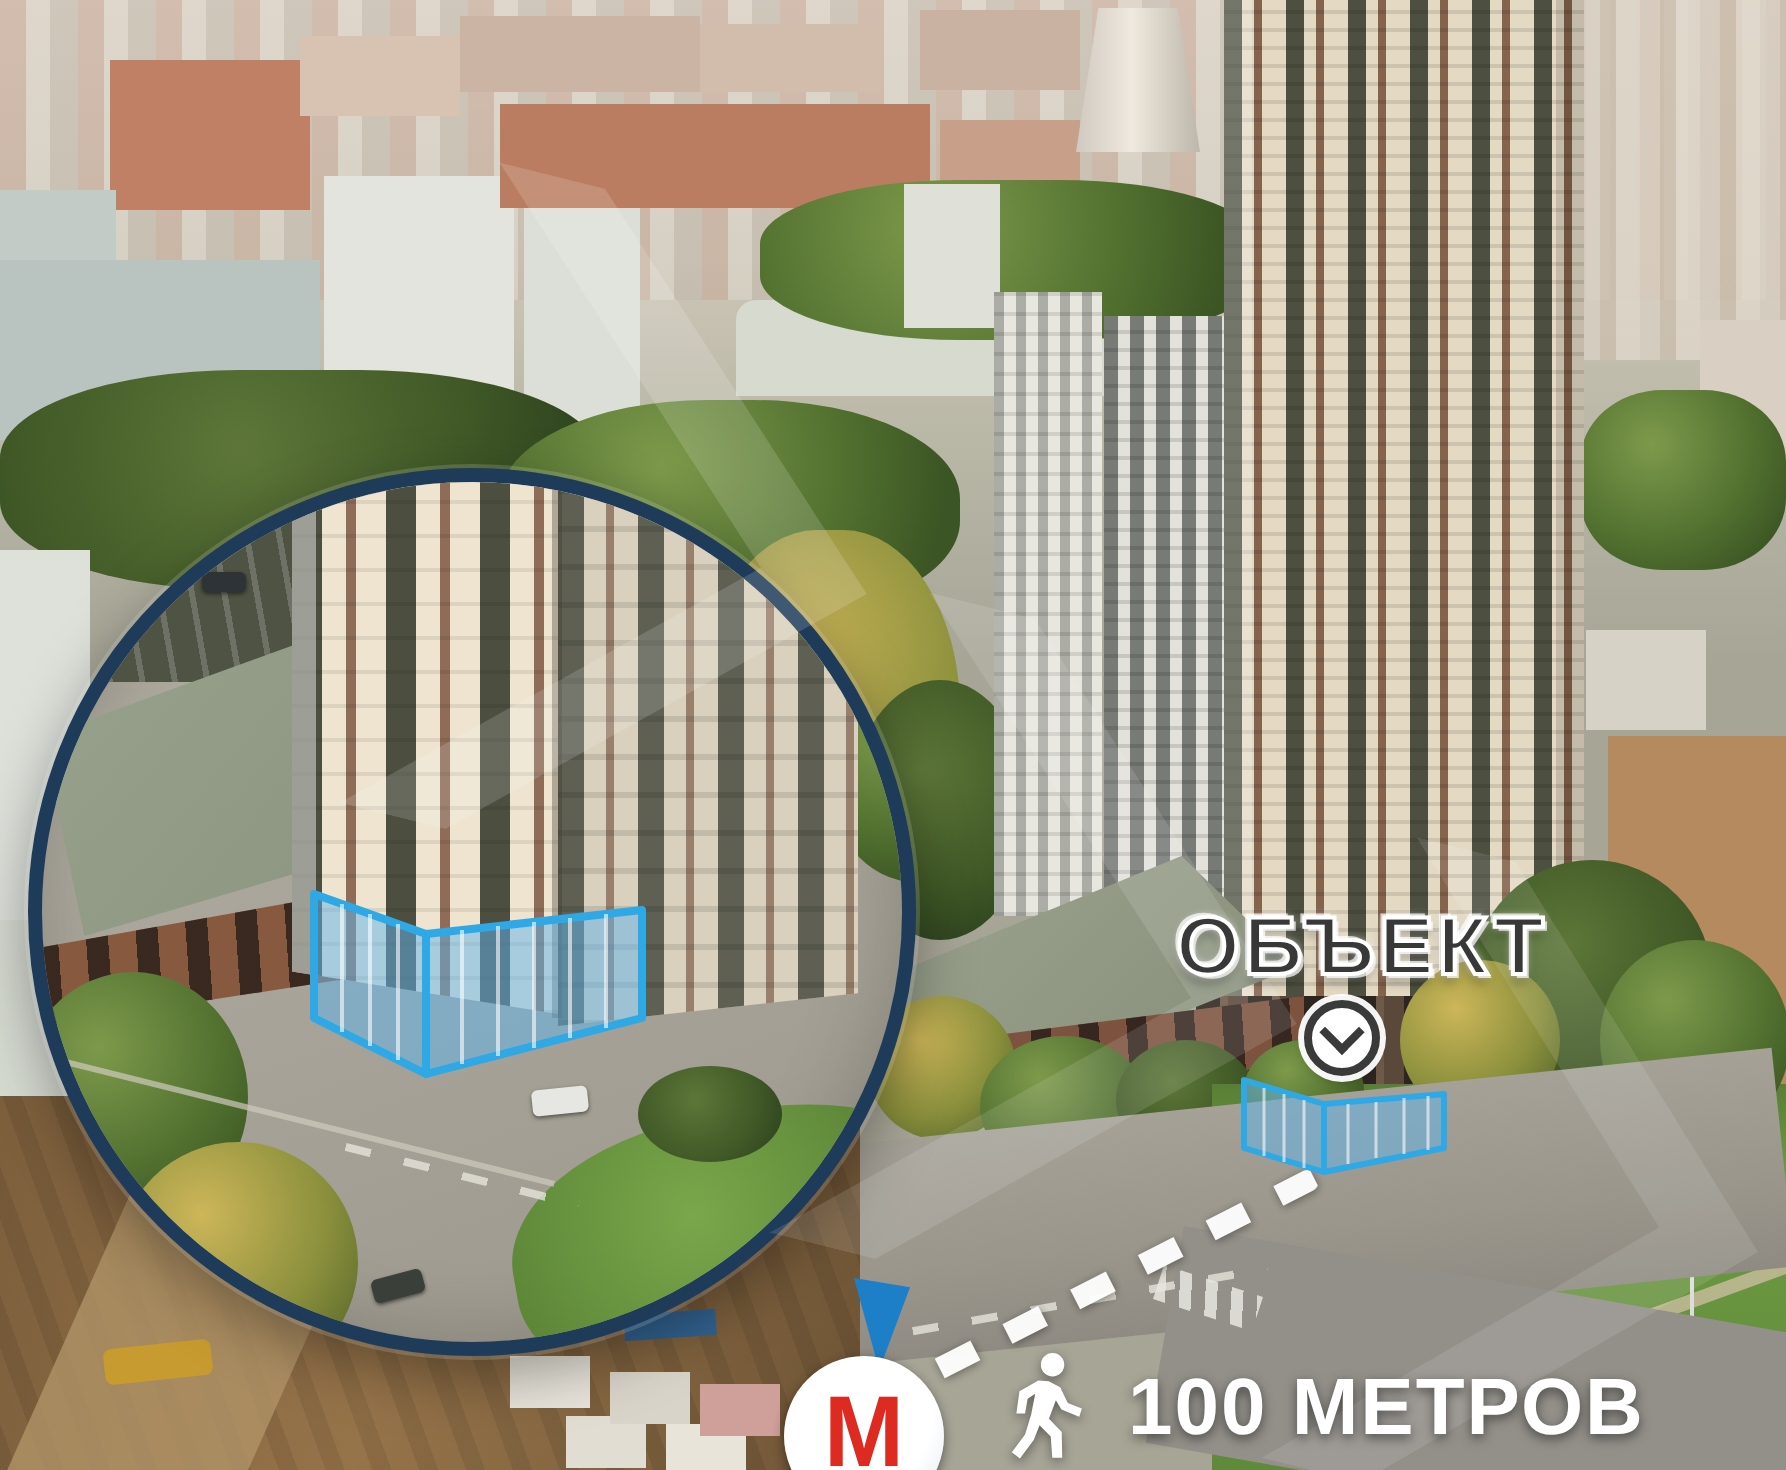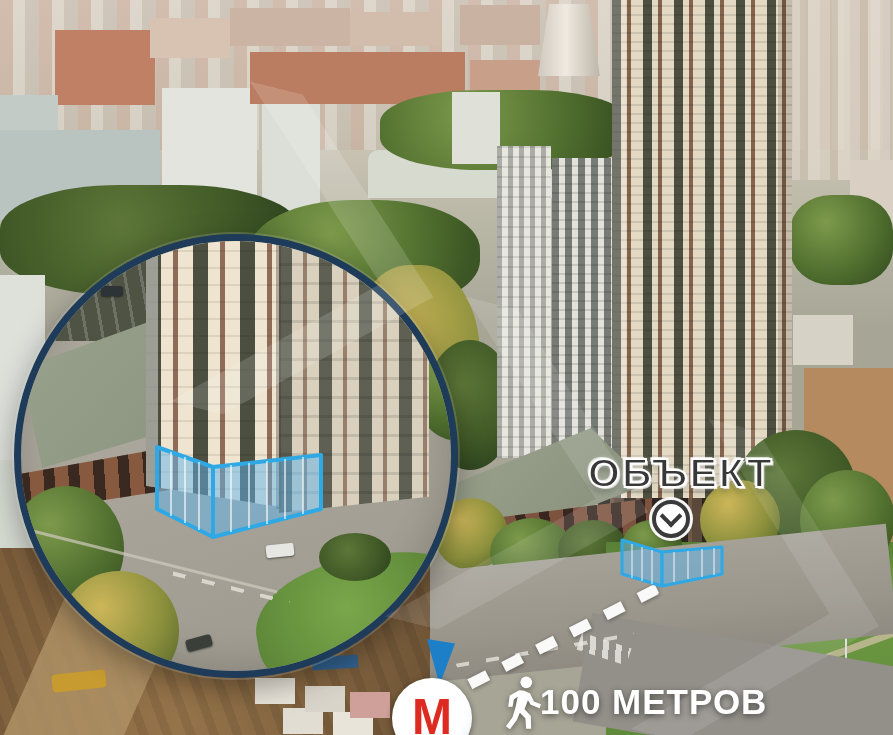--- a/index.html
+++ b/index.html
@@ -73,21 +73,21 @@
   #metro-logo span{color:#dd2b21;font-size:48px;font-weight:900;transform:scaleY(1.05);margin-top:-4px;}
   #object-label{left:588px;top:450px;z-index:35;font-size:41px;font-weight:900;letter-spacing:2px;
     color:#383838;-webkit-text-stroke:2px #ffffff;
     text-shadow:0 0 5px rgba(255,255,255,.9),2px 2px 0 rgba(255,255,255,.7),-2px -2px 0 rgba(255,255,255,.7),0 4px 6px rgba(0,0,0,.35);}
   #object-marker{left:652px;top:500px;width:38px;height:38px;border-radius:50%;z-index:36;
     background:#fff;border:4px solid #3a3a3a;box-sizing:border-box;
     box-shadow:0 0 0 3px rgba(255,255,255,.95),0 2px 5px rgba(0,0,0,.35);
     display:flex;align-items:center;justify-content:center;}
   #object-marker i{display:block;width:12px;height:12px;border-right:4px solid #3a3a3a;border-bottom:4px solid #3a3a3a;
     transform:rotate(45deg) translate(-2px,-2px);}
-  #distance-label{left:540px;top:682px;z-index:45;color:#fff;font-size:35px;font-weight:900;letter-spacing:1px;
+  #distance-label{left:564px;top:682px;z-index:45;color:#fff;font-size:40px;font-weight:900;letter-spacing:1px;
     text-shadow:0 2px 6px rgba(0,0,0,.5);white-space:nowrap;}
   #walk-icon{left:502px;top:676px;z-index:45;filter:drop-shadow(0 2px 3px rgba(0,0,0,.4));}
   .hl-store{position:absolute;z-index:32;}
   .lane{position:absolute;opacity:.8;background:repeating-linear-gradient(90deg,#e6e3da 0 13px,transparent 13px 30px);height:4px;}
   .path-line{position:absolute;background:#c9bd9e;opacity:.8;}
   .lamp{position:absolute;width:2px;background:#ddd;}
   .lamp::after{content:"";position:absolute;top:-4px;left:-2px;width:6px;height:4px;background:#fff;border-radius:2px;}
 </style>
 </head>
 <body>

